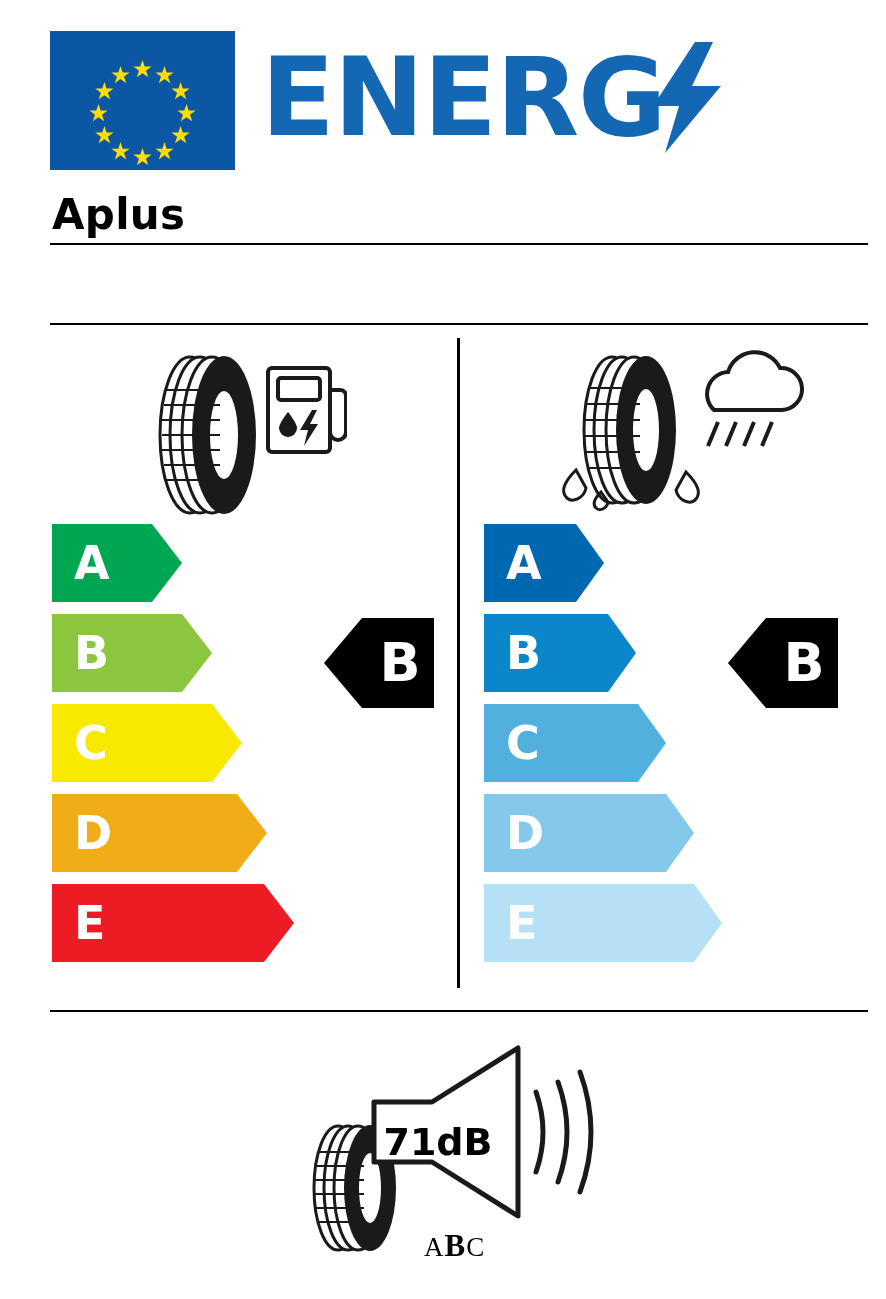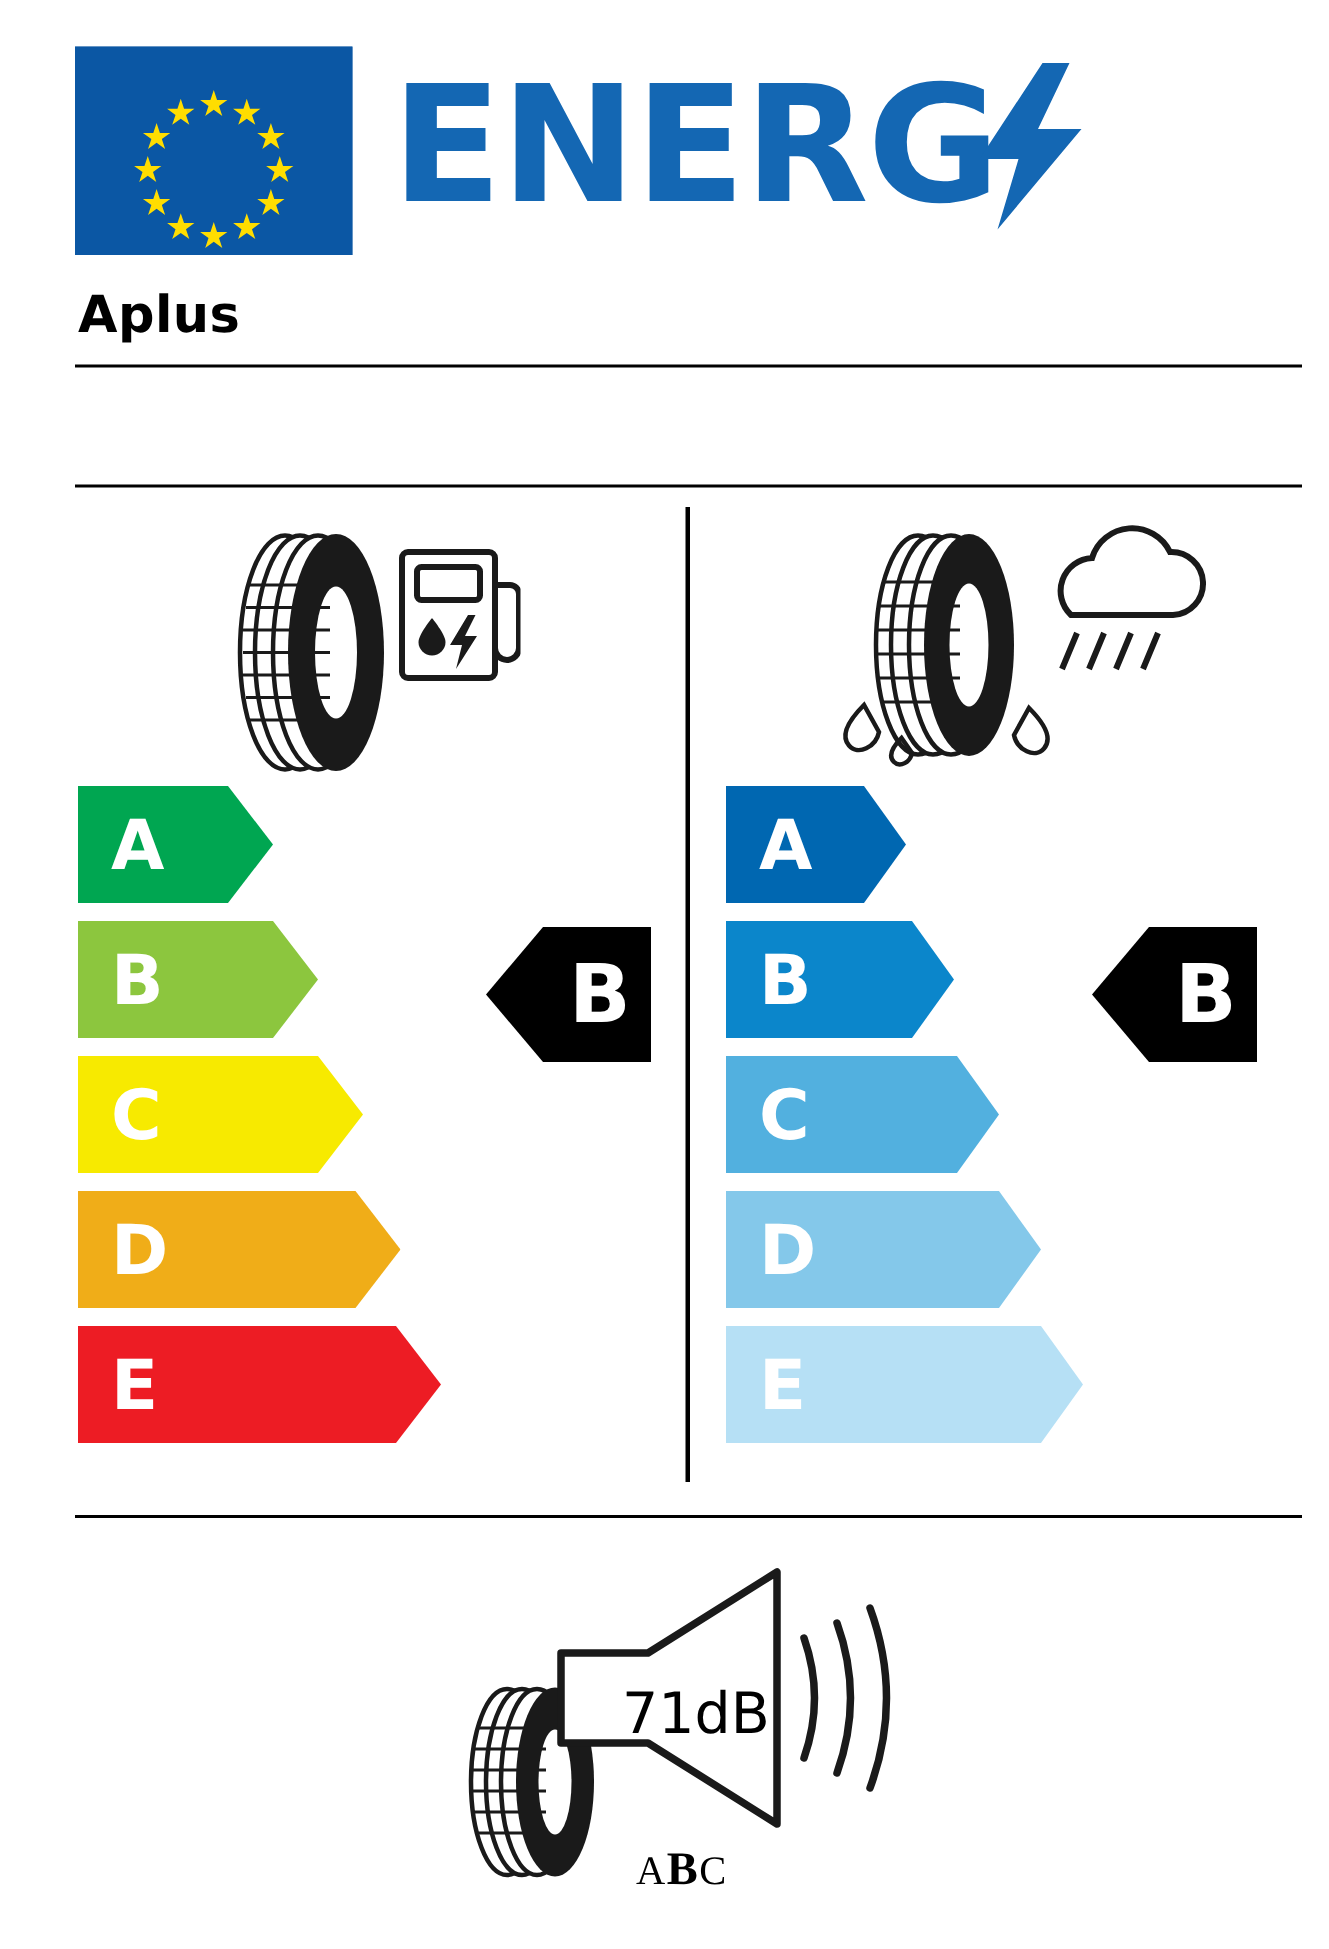--- a/index.html
+++ b/index.html
@@ -46,21 +46,21 @@
     font-weight: bold;
     font-size: 108px;
     letter-spacing: -1px;
     color: #1467b3;
     line-height: 115px;
   }
   .brand-name {
     position: absolute;
     left: 36px;
     top: 190px;
-    font-size: 34px;
+    font-size: 42px;
     font-weight: bold;
     color: #000;
     letter-spacing: 0.3px;
   }
   .rule {
     position: absolute;
     background: #000;
     height: 2px;
   }
   .rule-under-brand { left: 34px; top: 243px; width: 818px; }
@@ -149,23 +149,22 @@
     width: 310px;
     height: 230px;
   }
   .noise-db {
     position: absolute;
     left: 74px;
     top: 80px;
     width: 120px;
     text-align: center;
     font-size: 38px;
-    font-weight: normal;
+    font-weight: bold;
     color: #000;
-    margin-left: 26px;
   }
   .noise-classes {
     position: absolute;
     left: 120px;
     top: 188px;
     width: 120px;
     font-size: 27px;
     color: #000;
     letter-spacing: 1px;
     font-family: Liberation Serif, serif;

